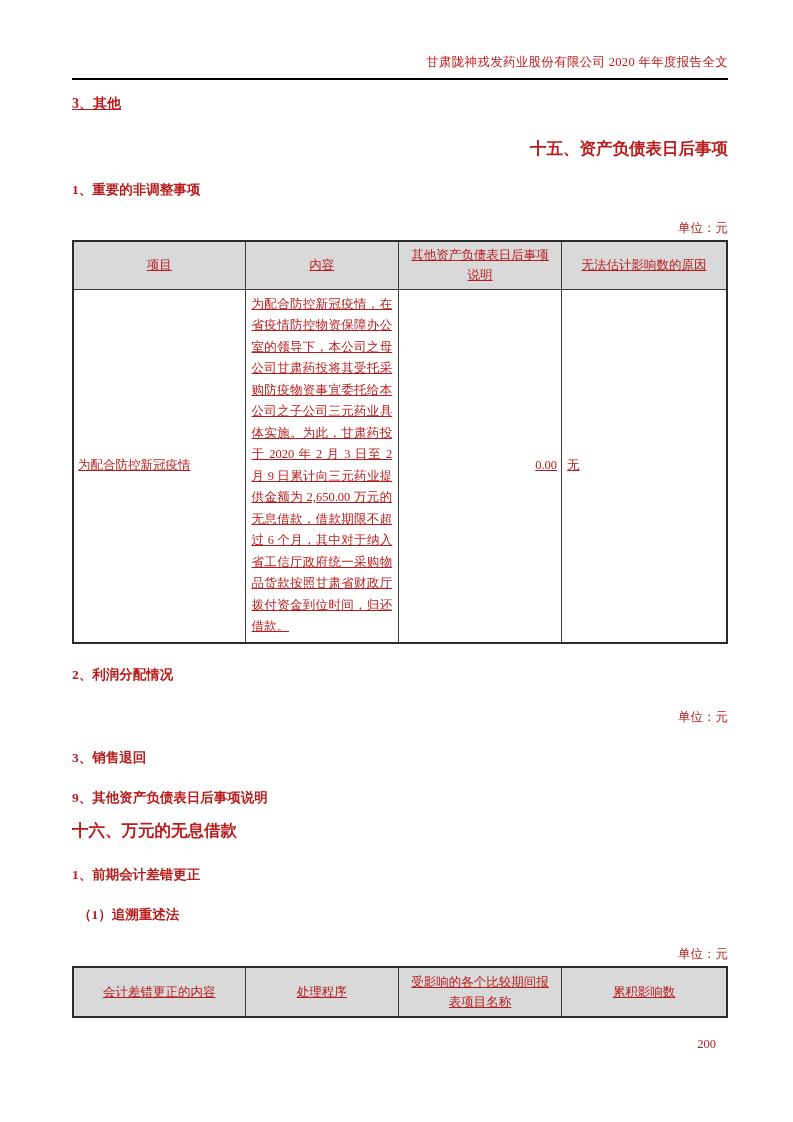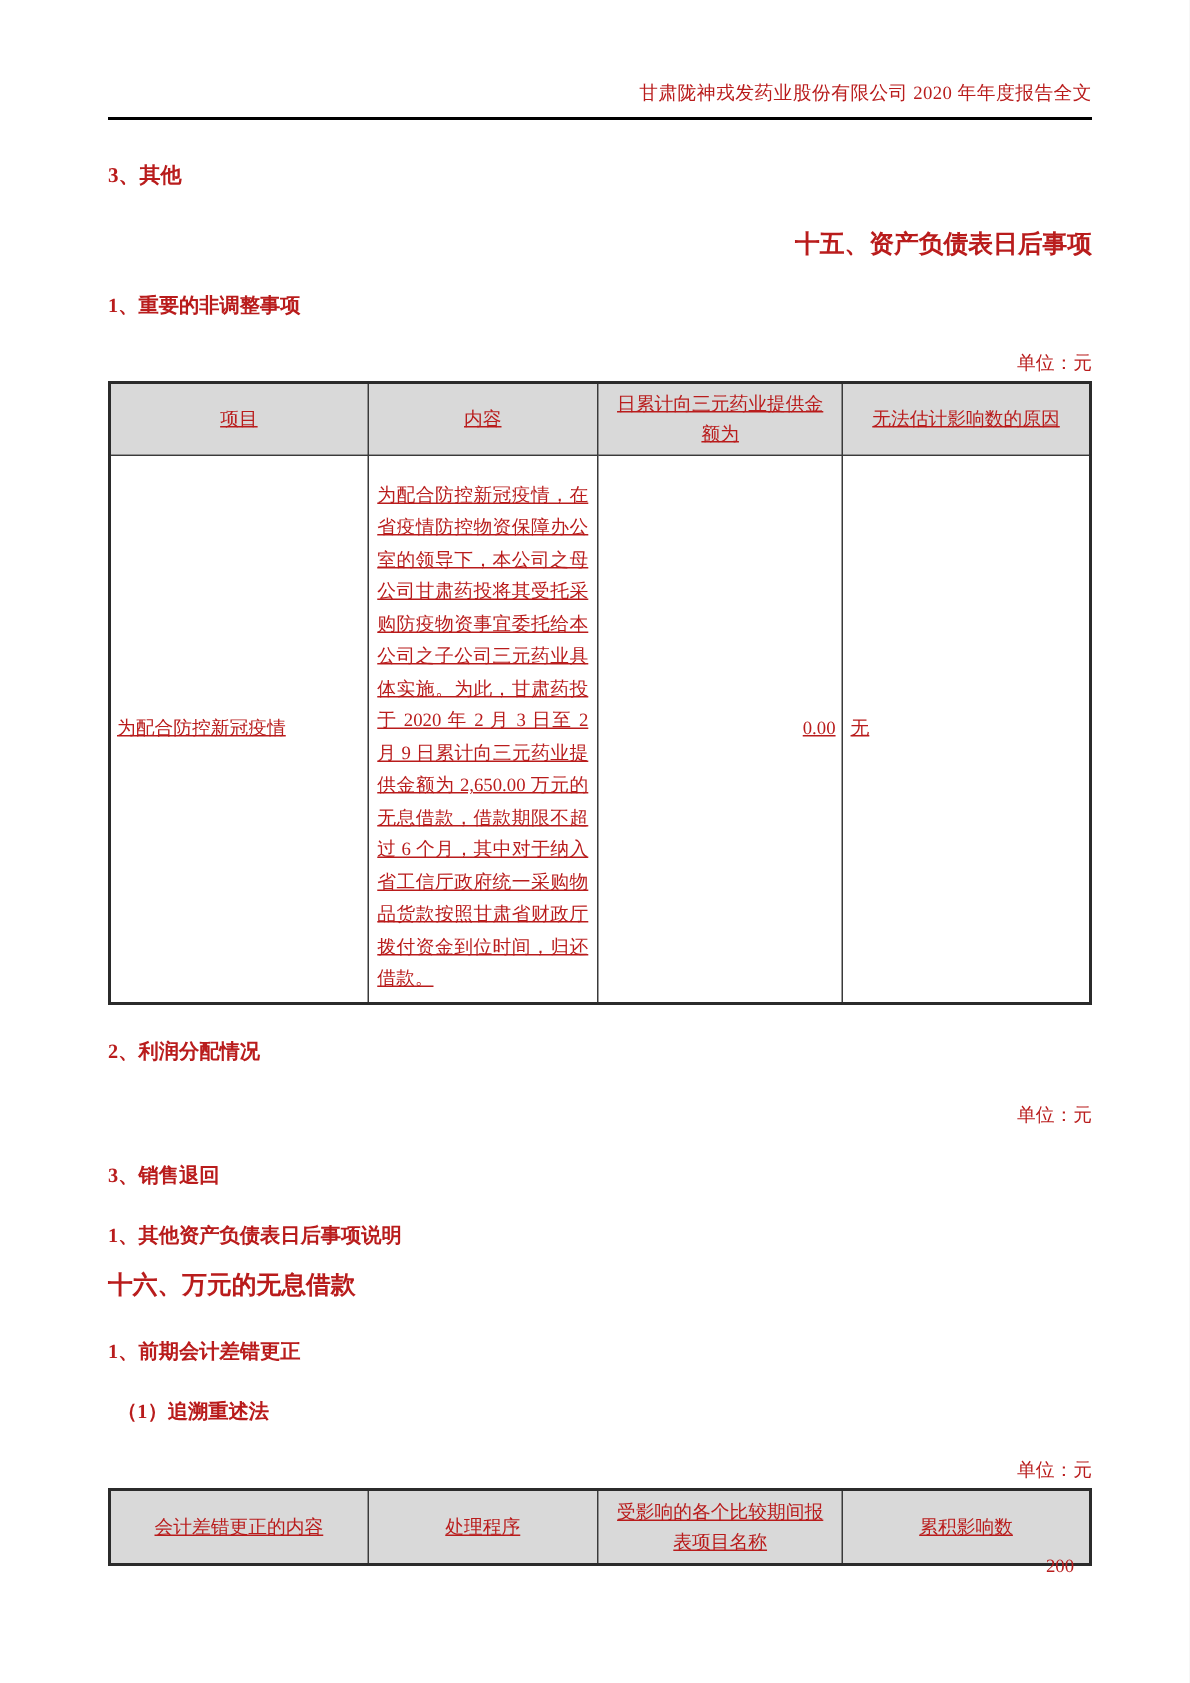--- a/index.html
+++ b/index.html
@@ -7,21 +7,21 @@
   .page {
     width:793px; height:1122px; background:#ffffff; position:relative;
     font-family:"Liberation Serif","DejaVu Serif",serif; color:#b91c1c;
     margin:0 auto; overflow:hidden;
   }
   .content { padding:54px 65px 0 72px; }
   .doc-header {
     text-align:right; font-size:12.5px; letter-spacing:0.3px;
     padding-bottom:7px; border-bottom:2px solid #000;
   }
-  .h-sub { font-size:14px; font-weight:bold; line-height:16px; margin-top:30px; }
+  .h-sub { font-size:14px; font-weight:bold; line-height:16px; margin-top:16px;text-decoration:underline; }
   .h-chapter { font-size:16.5px; font-weight:bold; line-height:19px; margin-top:27px;text-align:right; }
   .h-num { font-size:13.5px; font-weight:bold; line-height:15px; margin-top:24px; }
   .h-chapter2 { font-size:16.5px; font-weight:bold; line-height:19px; margin-top:16px; }
   .h-paren { font-size:13.5px; font-weight:bold; line-height:15px; margin-top:25px; padding-left:6px; }
   .unit { font-size:12.5px; line-height:14px; text-align:right; margin-top:24px; }
   .unit.u2 { margin-top:28px; }
   .unit.u3 { margin-top:25px; }
   .mt23 { margin-top:23px; }
   .mt26 { margin-top:26px; }
   .mt25 { margin-top:25px; }
@@ -31,21 +31,21 @@
     font-size:12.5px; margin-top:5px; border:2px solid #2b2b2b;text-decoration:underline;
   }
   th, td { border:1px solid #3a3a3a; font-weight:normal; }
   thead th {
     background:#d9d9d9; text-align:center; vertical-align:middle;
     height:48px; line-height:20px; padding:2px 8px;
   }
   .t2 thead th { height:50px; }
   .col1 { width:26.3%; } .col2 { width:23.5%; } .col3 { width:24.9%; } .col4 { width:25.3%; }
   td.item { text-align:left; vertical-align:middle; padding:3px 4px; }
-  td.detail { text-align:justify; vertical-align:top; padding:16px 6px 4px 6px; line-height:21.5px; }
+  td.detail { text-align:justify; vertical-align:top; padding:4px 6px 4px 6px; line-height:21.5px; }
   td.amount { text-align:right; vertical-align:middle; padding:3px 4px; }
   td.reason { text-align:left; vertical-align:middle; padding:3px 5px; }
   .page-number {
     position:absolute; top:1037px; right:77px; font-size:12.5px;
   }
 </style>
 </head>
 <body>
 
 <div class="page">
@@ -59,41 +59,41 @@
 
     <div class="h-num">1、重要的非调整事项</div>
 
     <div class="unit">单位：元</div>
 
     <table class="t1">
       <thead>
         <tr>
           <th class="col1">项目</th>
           <th class="col2">内容</th>
-          <th class="col3">日累计向三元药业提供金额为</th>
+          <th class="col3">其他资产负债表日后事项说明</th>
           <th class="col4">无法估计影响数的原因</th>
         </tr>
       </thead>
       <tbody>
         <tr>
           <td class="item">为配合防控新冠疫情</td>
           <td class="detail">为配合防控新冠疫情，在省疫情防控物资保障办公室的领导下，本公司之母公司甘肃药投将其受托采购防疫物资事宜委托给本公司之子公司三元药业具体实施。为此，甘肃药投于 2020 年 2 月 3 日至 2 月 9 日累计向三元药业提供金额为 2,650.00 万元的无息借款，借款期限不超过 6 个月，其中对于纳入省工信厅政府统一采购物品货款按照甘肃省财政厅拨付资金到位时间，归还借款。</td>
           <td class="amount">0.00</td>
           <td class="reason">无</td>
         </tr>
       </tbody>
     </table>
 
     <div class="h-num mt23">2、利润分配情况</div>
 
     <div class="unit u2">单位：元</div>
 
     <div class="h-num mt26">3、销售退回</div>
 
-    <div class="h-num mt25">1、其他资产负债表日后事项说明</div>
+    <div class="h-num mt25">9、其他资产负债表日后事项说明</div>
 
     <div class="h-chapter2">十六、万元的无息借款</div>
 
     <div class="h-num mt27">1、前期会计差错更正</div>
 
     <div class="h-paren">（1）追溯重述法</div>
 
     <div class="unit u3">单位：元</div>
 
     <table class="t2">

